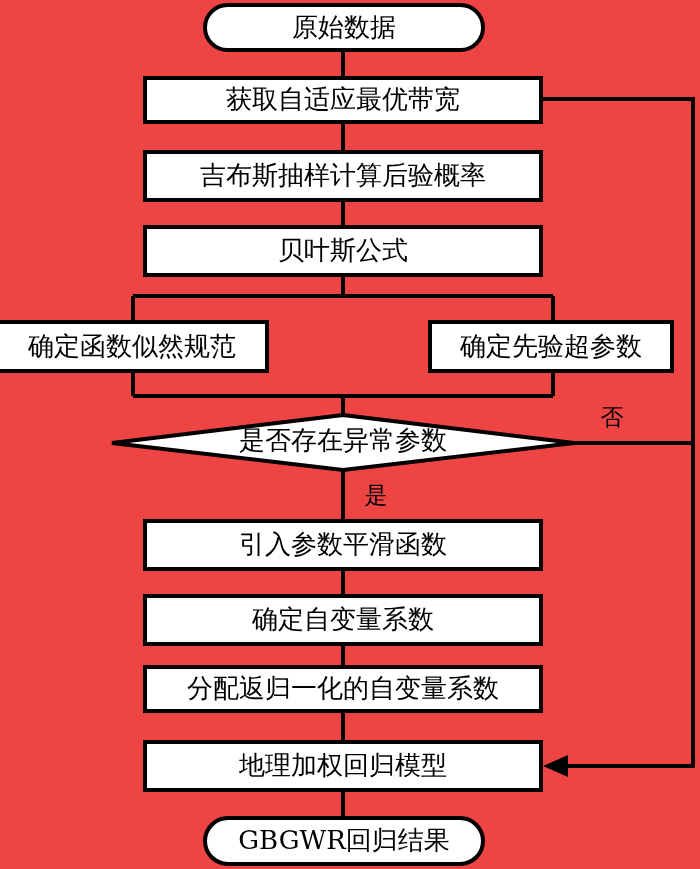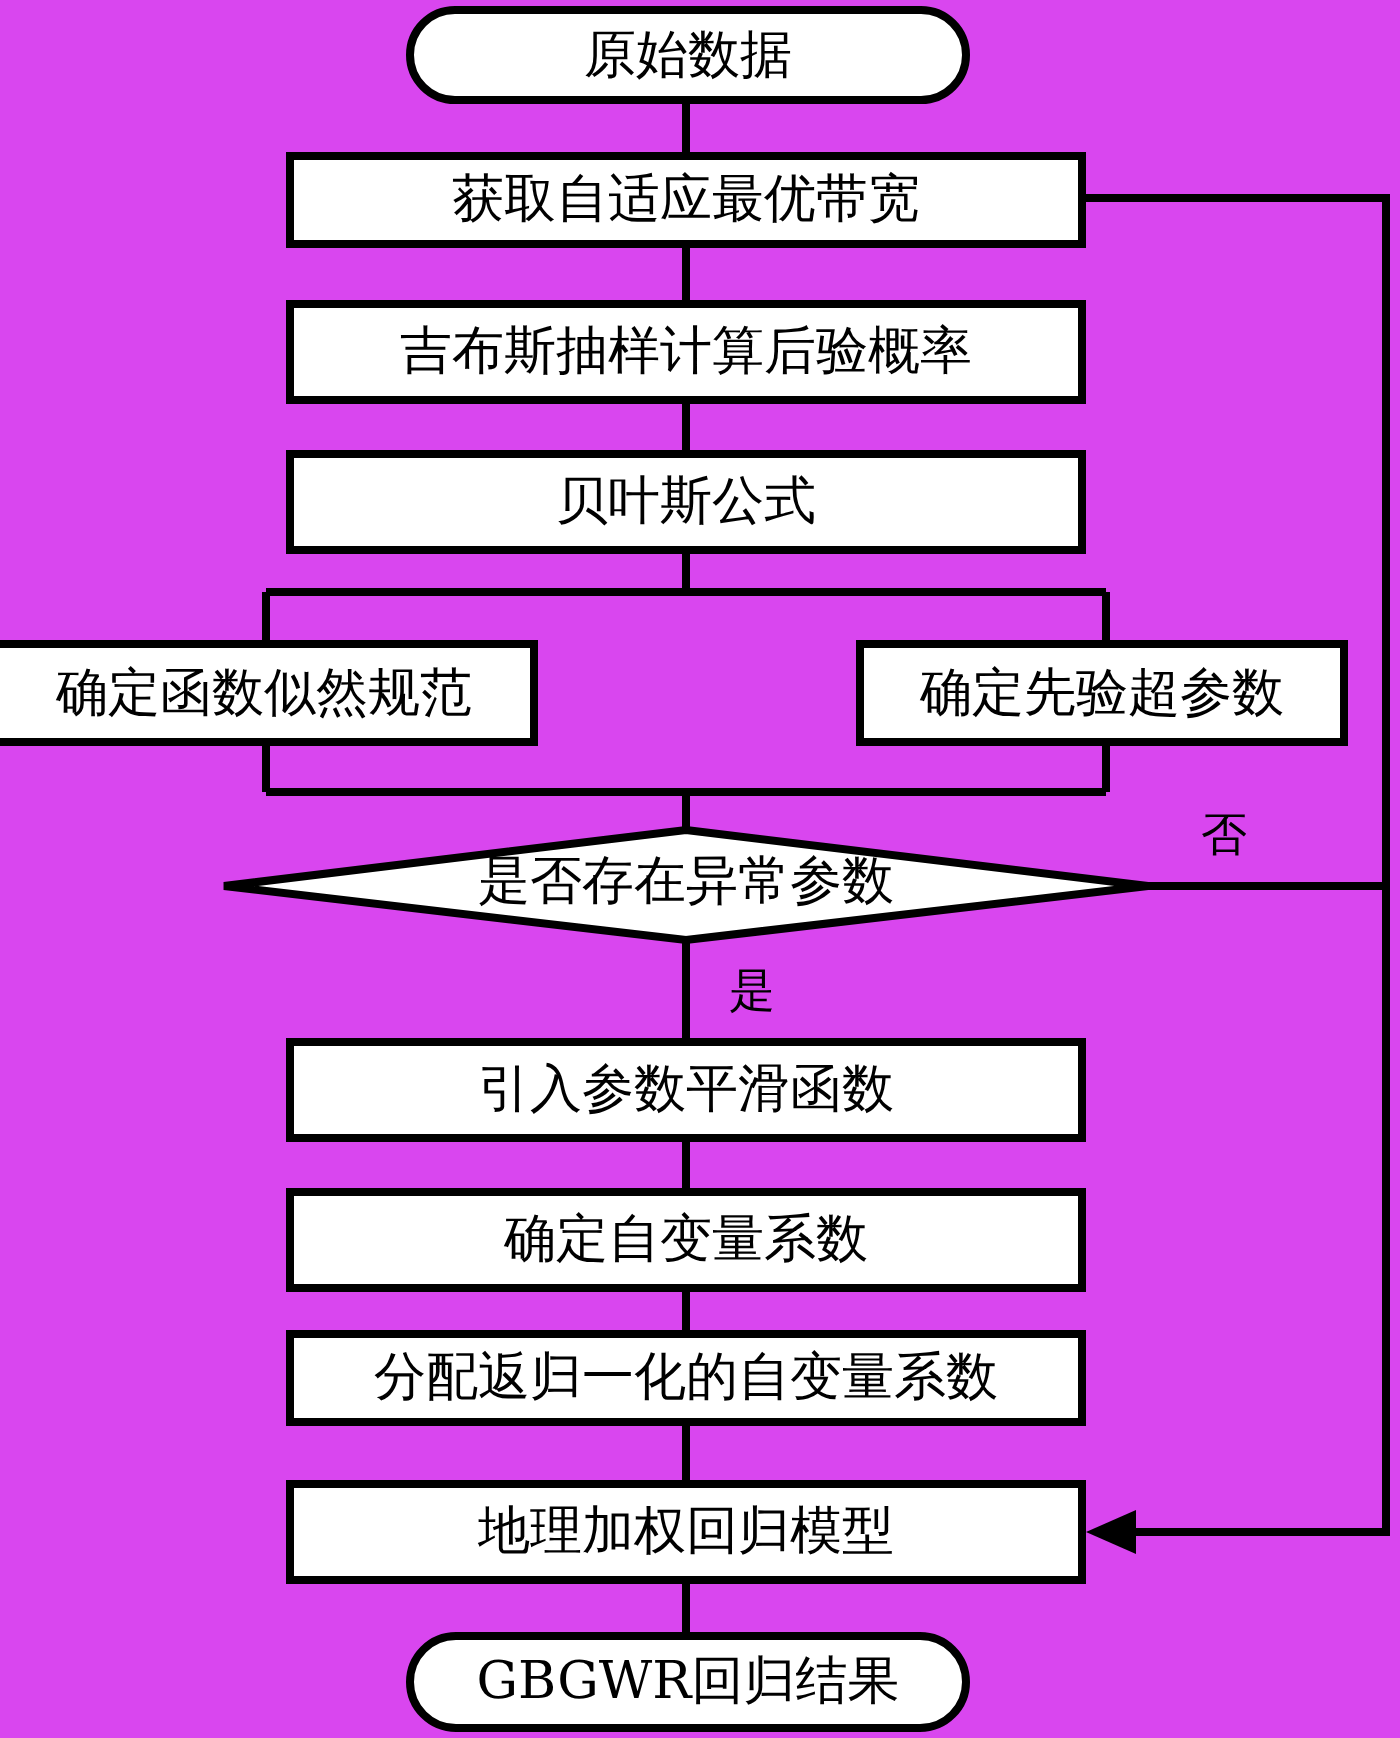--- a/index.html
+++ b/index.html
@@ -7,21 +7,21 @@
     padding: 0;
     background: #ffffff;
   }
   body {
     font-family: "DejaVu Sans", "Liberation Sans", sans-serif;
   }
   #canvas {
     position: relative;
     width: 700px;
     height: 869px;
-    background: #d946ef;
+    background: #ef4444;
     overflow: hidden;
   }
   #flow-svg {
     position: absolute;
     top: 0;
     left: 0;
     width: 700px;
     height: 869px;
   }
   .node-text {

